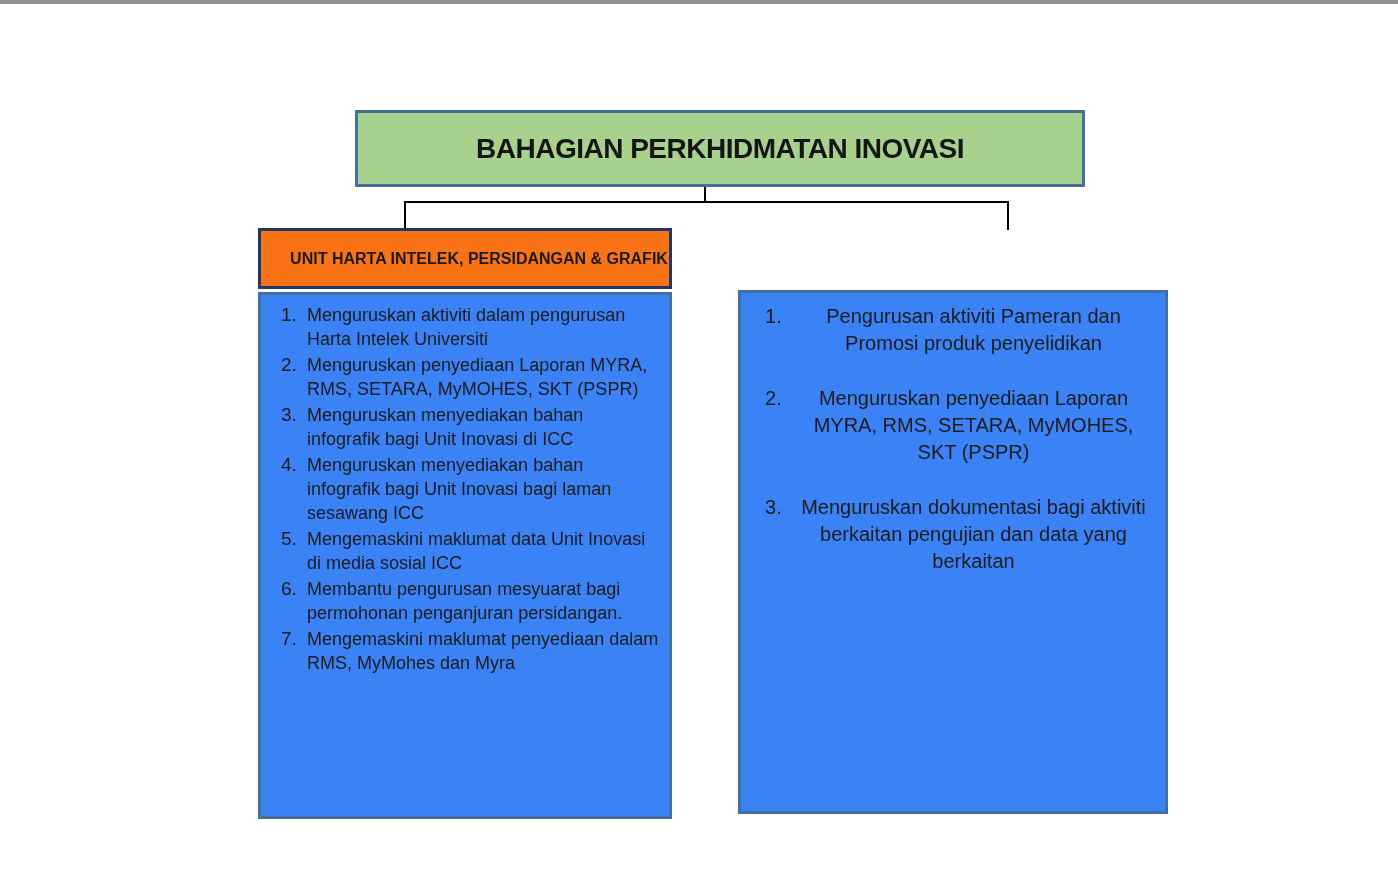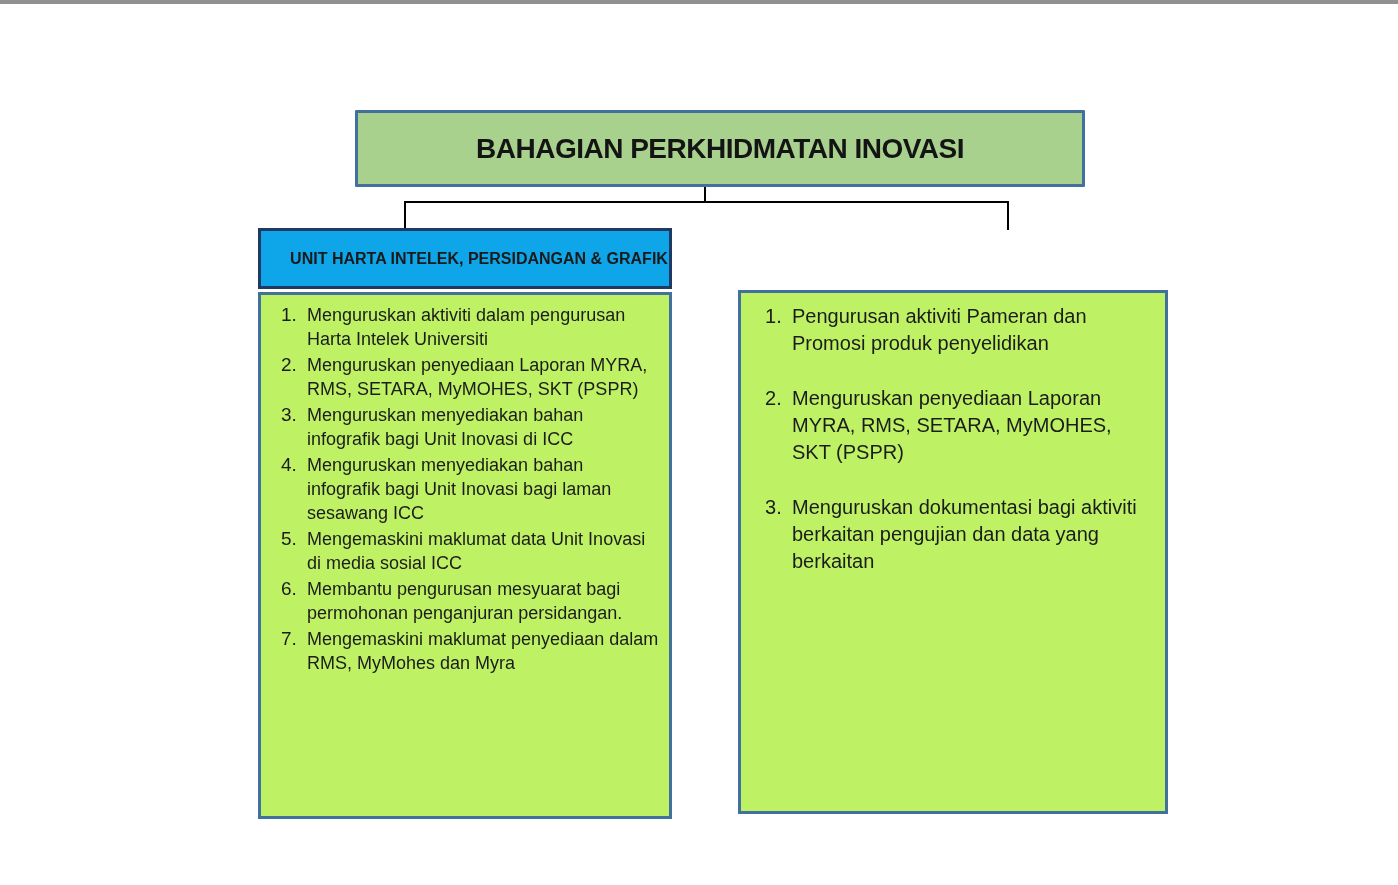--- a/index.html
+++ b/index.html
@@ -46,21 +46,21 @@
     background: #000000;
   }
   .line.v-root { left: 704px; top: 187px; width: 2px; height: 16px; }
   .line.h-main { left: 404px; top: 201px; width: 605px; height: 2px; }
   .line.v-left { left: 404px; top: 201px; width: 2px; height: 27px; }
   .line.v-right { left: 1007px; top: 201px; width: 2px; height: 29px; }
   
   .hdr {
     position: absolute;
     box-sizing: border-box;
-    background: #0ea5e9;
+    background: #f97316;
     display: flex;
     align-items: center;
     justify-content: center;
     text-align: center;
     padding-left: 28px;
   }
   .hdr span {
     font-size: 16px;
     font-weight: bold;
     color: #1a1a1a;
@@ -72,21 +72,21 @@
   }
   .hdr-right {
     left: 738px; top: 230px;
     width: 430px; height: 57px;
     border: 3px solid #41719c;
   }
   
   .bodybox {
     position: absolute;
     box-sizing: border-box;
-    background: #bef264;
+    background: #3b82f6;
     border: 3px solid #41719c;
   }
   .body-left {
     left: 258px; top: 292px;
     width: 414px; height: 527px;
   }
   .body-right {
     left: 738px; top: 290px;
     width: 430px; height: 524px;
   }
@@ -117,20 +117,21 @@
   }
   .body-left ol.tasks li::before {
     font-size: 19px;
   }
   .body-left .sub {
     margin-left: 34px;
     max-width: 270px;
   }
   .body-right ol.tasks {
     padding: 10px 10px 0 24px;
+    text-align: center;
   }
   .body-right ol.tasks li {
     padding-left: 27px;
     font-size: 20px;
     line-height: 27px;
     margin-bottom: 28px;
   }
 </style>
 </head>
 <body>

